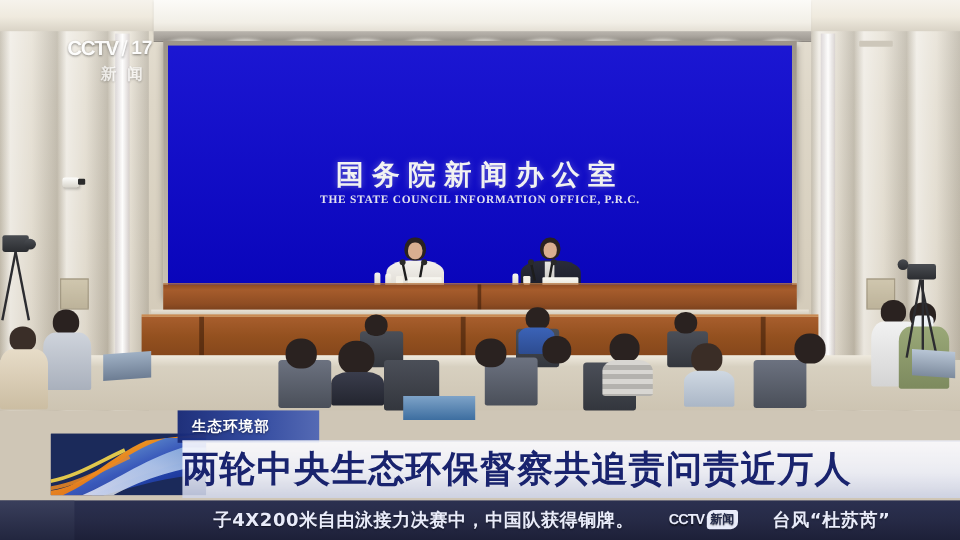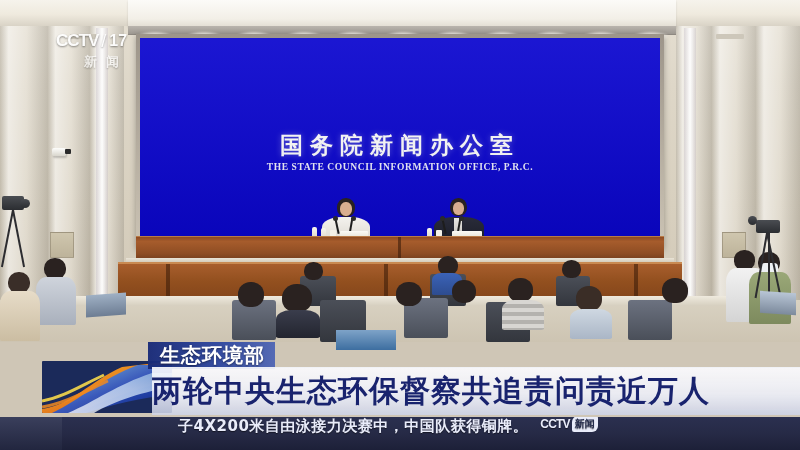--- a/index.html
+++ b/index.html
@@ -223,21 +223,21 @@
   }
   .swoosh{
     position:absolute; left:42px; bottom:4px; width:130px; height:52px;
     overflow:hidden; border-radius:1px;
   }
   .kicker{
     position:absolute; left:148px; bottom:48px;
     height:27px; min-width:118px; padding:0 10px 0 12px;
     display:flex; align-items:center;
     background:linear-gradient(90deg,rgba(24,42,120,.96) 0%,rgba(40,66,158,.93) 55%,rgba(58,86,180,.82) 100%);
-    color:#ffffff; font-weight:700; font-size:20px; letter-spacing:1px;
+    color:#ffffff; font-weight:700; font-size:12px; letter-spacing:1px;
     font-family:"DejaVu Sans","Liberation Sans",sans-serif;
     text-shadow:0 1px 2px rgba(0,0,0,.45);
   }
   .headline-bar{
     position:absolute; left:152px; bottom:2px; right:0; height:48px;
     background:linear-gradient(180deg,rgba(252,252,255,.90) 0%,rgba(238,240,250,.88) 55%,rgba(206,212,232,.86) 100%);
     display:flex; align-items:center;
     border-top:1px solid rgba(255,255,255,.7);
   }
   .headline{
@@ -266,21 +266,21 @@
     box-shadow:2px 0 5px rgba(0,0,0,.35);
   }
   .date{ font-size:14px; letter-spacing:.5px; }
   .divider-v{ width:1px; height:17px; background:rgba(255,255,255,.45); }
   .clock{
     font-size:15px; letter-spacing:1px;
     font-family:"DejaVu Sans Mono","Liberation Mono",monospace;
   }
   .ticker-text{
     position:absolute; left:178px; top:0; height:33px;
-    display:flex; align-items:flex-start; gap:12px;
+    display:flex; align-items:center; gap:29px;
     color:#e9ecfa; font-size:15px; font-weight:700; letter-spacing:.5px;
     white-space:nowrap;
     font-family:"DejaVu Sans","Liberation Sans",sans-serif;
     text-shadow:0 1px 1px rgba(0,0,0,.5);
   }
   .inline-bug{
     display:inline-flex; align-items:center; gap:2px;
     transform:translateY(-1px);
   }
   .ib-cctv{
@@ -529,16 +529,17 @@
   <div class="ticker">
     <div class="ticker-left"></div>
 
 
     <div class="ticker-text">
       <span>子4X200米自由泳接力决赛中，中国队获得铜牌。</span>
       <span class="inline-bug">
         <span class="ib-cctv">CCTV</span>
         <span class="ib-news">新闻</span>
       </span>
+      <span>台风“杜苏芮”</span>
     </div>
   </div>
 
 </div>
 
 </body></html>

